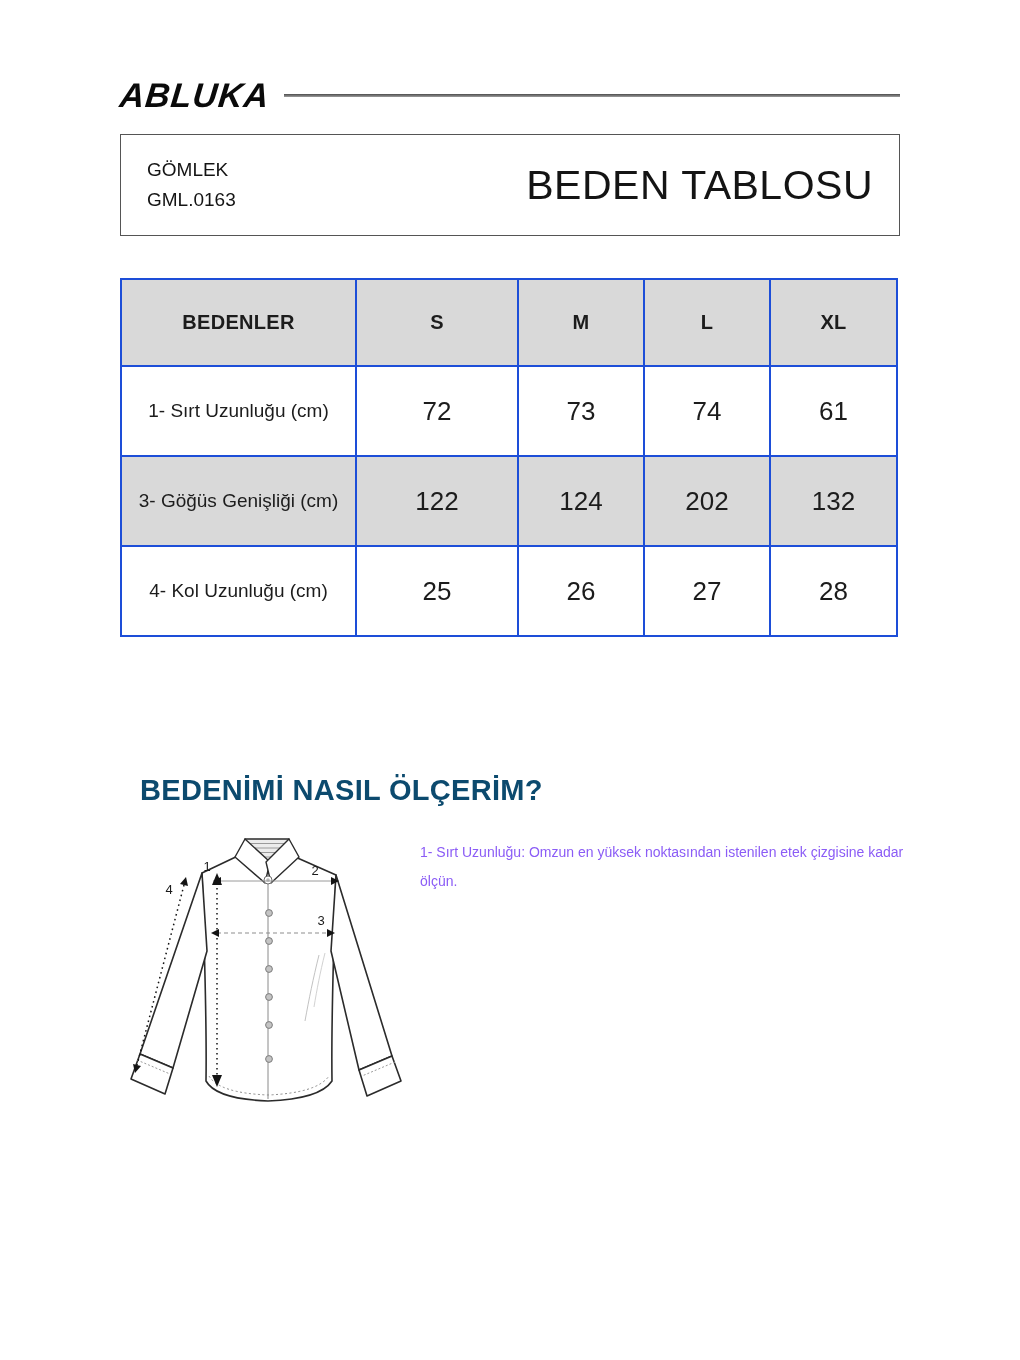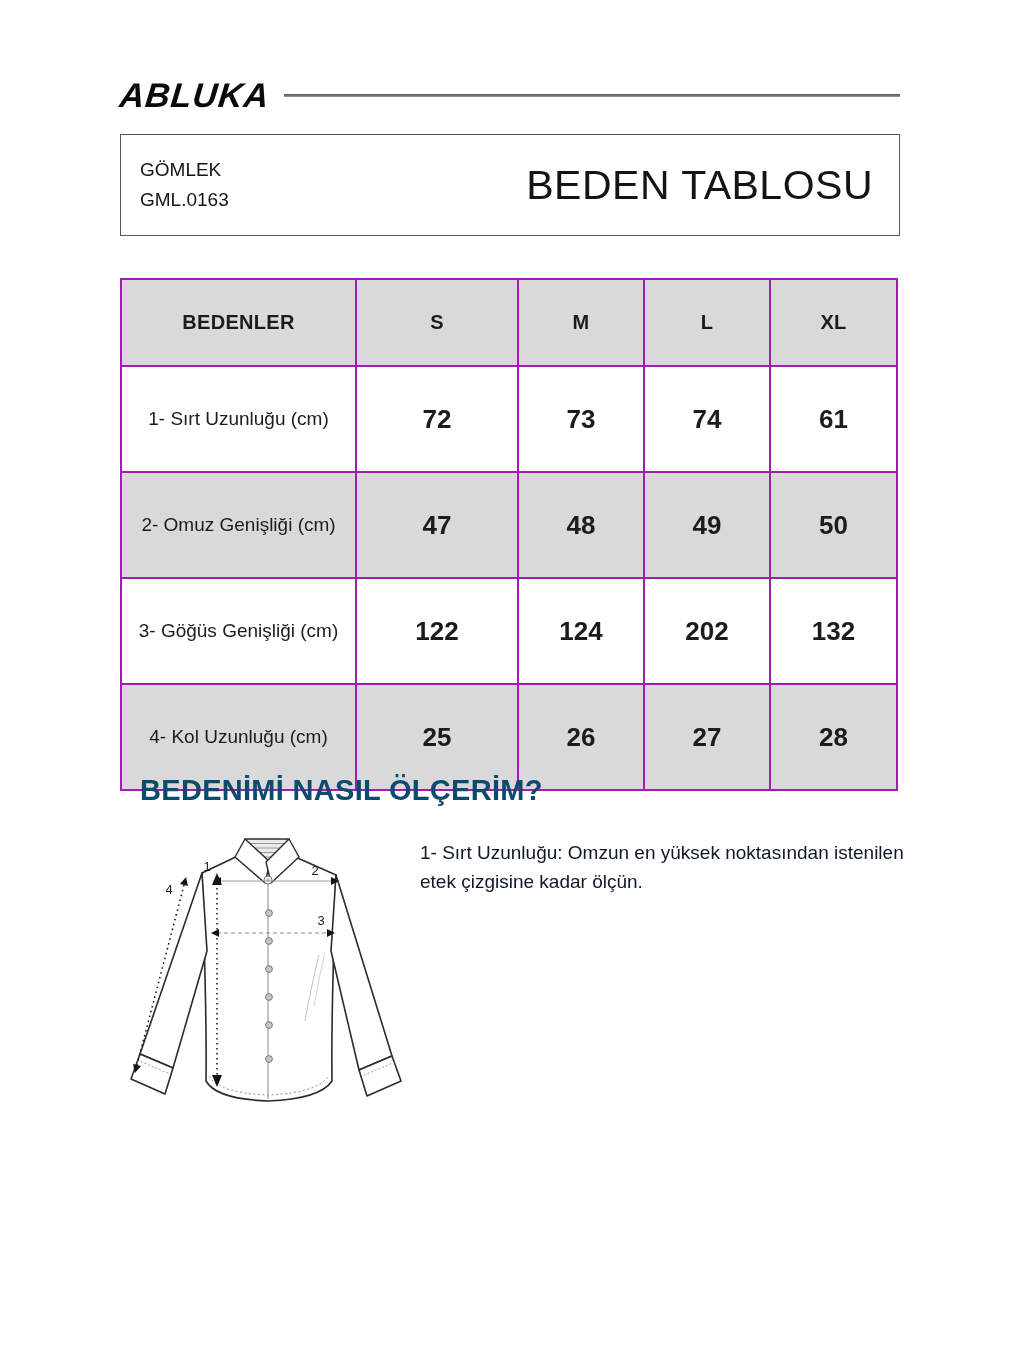--- a/index.html
+++ b/index.html
@@ -9,42 +9,42 @@
 
   
   .brand-row { position:absolute; left:120px; top:78px; width:780px; display:flex; align-items:center; }
   .logo { font-size:34px; font-weight:900; font-style:italic; letter-spacing:1px; color:#0a0a0a;
           transform:skewX(-6deg); white-space:nowrap; line-height:1; padding-right:4px; }
   .brand-rule { flex:1; height:3px; margin-left:10px; background:linear-gradient(to bottom,#4c4c4c,#9d9d9d); }
 
   
   .title-box { position:absolute; left:120px; top:134px; width:780px; height:102px;
                border:1.5px solid #555; display:flex; align-items:center; justify-content:space-between;
-               padding:0 26px 0 19px; background:#fff; }
+               padding:0 26px 0 26px; background:#fff; }
   .product-info { font-size:19px; font-weight:500; line-height:30px; color:#141414; }
   .chart-title { font-size:41px; font-weight:500; letter-spacing:0.5px; color:#141414; white-space:nowrap; }
 
   
   table.size-table { position:absolute; left:120px; top:278px; width:776px;
                      border-collapse:collapse; table-layout:fixed; }
   .size-table col.c0 { width:235px; } .size-table col.c1 { width:162px; }
   .size-table col.c2 { width:126px; } .size-table col.c3 { width:126px; } .size-table col.c4 { width:127px; }
-  .size-table th, .size-table td { border:2px solid #a21caf; text-align:center; vertical-align:middle; }
+  .size-table th, .size-table td { border:2px solid #1d4ed8; text-align:center; vertical-align:middle; }
   .size-table thead th { height:87px; background:#d9d9d9; font-size:20px; font-weight:700; letter-spacing:0.3px; }
-  .size-table tbody tr { height:106px; background:#ffffff;border-radius:20px; }
+  .size-table tbody tr { height:90px; background:#ffffff;border-radius:20px; }
   .size-table tbody tr:nth-child(even) { background:#d9d9d9; }
   .size-table td.row-label { font-size:19px; font-weight:500; }
-  .size-table td.val { font-size:26px; font-weight:700; }
+  .size-table td.val { font-size:26px; font-weight:400; }
 
   
   .howto-heading { position:absolute; left:140px; top:774px; font-size:29px; font-weight:800;
                    letter-spacing:0.3px; color:#0c4a6e; }
   .diagram { position:absolute; left:122px; top:833px; width:288px; height:300px; }
   .instructions { position:absolute; left:420px; top:838px; width:490px; }
-  .instructions p { font-size:19px; line-height:29px; color:#0f172a; margin-bottom:28px; }
+  .instructions p { font-size:14px; line-height:29px; color:#8b5cf6; margin-bottom:28px; }
 </style>
 </head>
 <body>
 
 <div class="page">
 
   <div class="brand-row">
     <div class="logo">ABLUKA</div>
     <div class="brand-rule"></div>
   </div>
@@ -74,27 +74,20 @@
         <th>XL</th>
       </tr>
     </thead>
     <tbody>
       <tr>
         <td class="row-label">1- Sırt Uzunluğu (cm)</td>
         <td class="val">72</td>
         <td class="val">73</td>
         <td class="val">74</td>
         <td class="val">61</td>
-      </tr>
-      <tr>
-        <td class="row-label">2- Omuz Genişliği (cm)</td>
-        <td class="val">47</td>
-        <td class="val">48</td>
-        <td class="val">49</td>
-        <td class="val">50</td>
       </tr>
       <tr>
         <td class="row-label">3- Göğüs Genişliği (cm)</td>
         <td class="val">122</td>
         <td class="val">124</td>
         <td class="val">202</td>
         <td class="val">132</td>
       </tr>
       <tr>
         <td class="row-label">4- Kol Uzunluğu (cm)</td>

